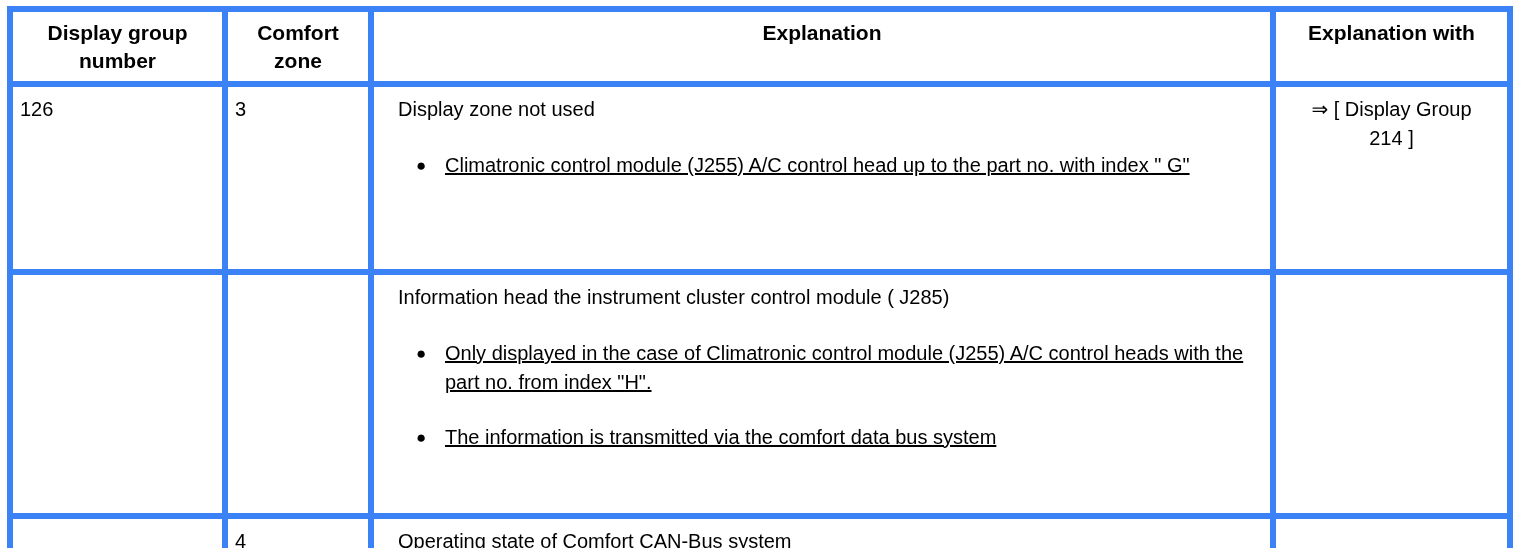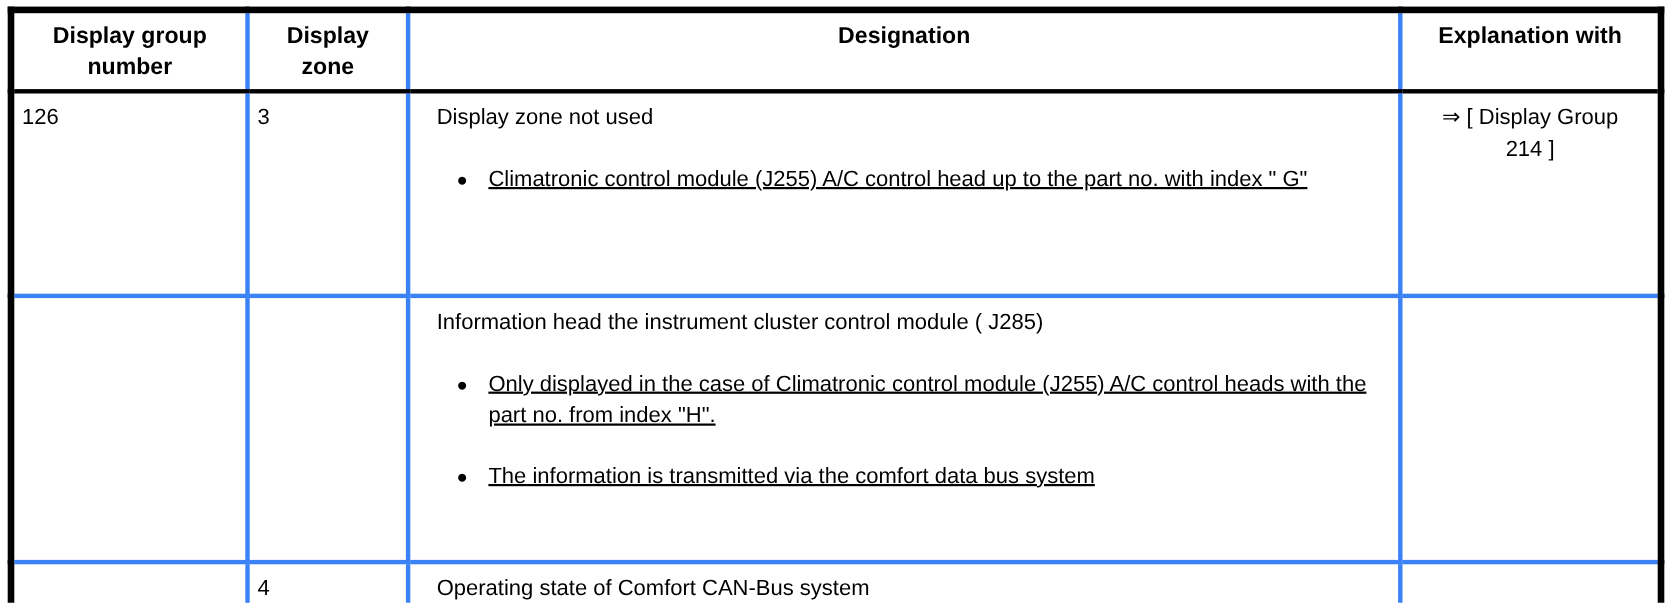--- a/index.html
+++ b/index.html
@@ -21,21 +21,21 @@
     width: 1506px;
     border: 6px solid #000;
     background: #fff;
   }
   col.c1 { width: 215px; }
   col.c2 { width: 146px; }
   col.c3 { width: 902px; }
   col.c4 { width: 237px; }
 
   th, td {
-    border: 4px solid #3b82f6;
+    border: 6px solid #3b82f6;
     vertical-align: top;
     font-size: 20px;
     line-height: 29px;
     padding: 6px 7px;
     overflow: hidden;
   }
   thead th {
     border-bottom: 4px solid #000;
     font-weight: bold;
     font-size: 21px;
@@ -97,22 +97,22 @@
   <table class="doc-table">
     <colgroup>
       <col class="c1">
         <col class="c2">
         <col class="c3">
         <col class="c4">
     </colgroup>
     <thead>
       <tr>
         <th>Display group number</th>
-        <th>Display zone</th>
-        <th>Designation</th>
+        <th>Comfort zone</th>
+        <th>Explanation</th>
         <th>Explanation with</th>
       </tr>
     </thead>
     <tbody>
       <tr class="row-1">
         <td class="num-cell">126</td>
         <td class="num-cell">3</td>
         <td class="designation-cell">
           <span class="designation-title">Display zone not used</span>
           <ul class="bullet-list">

